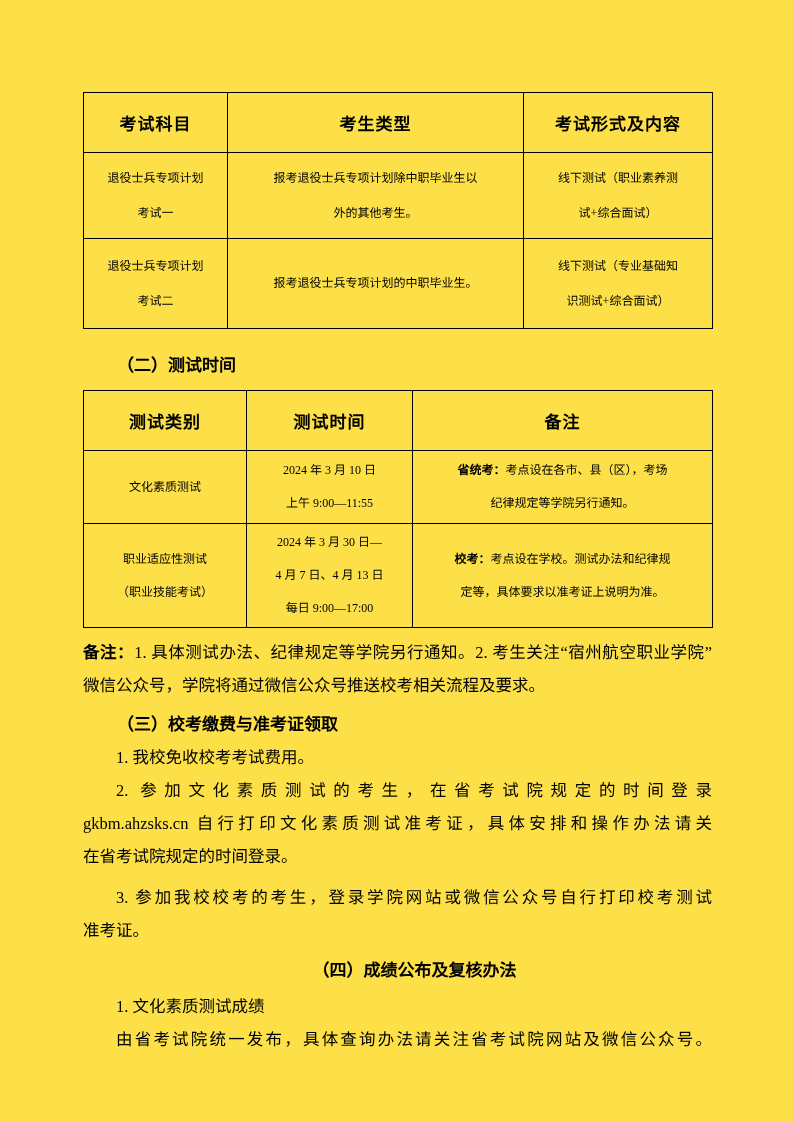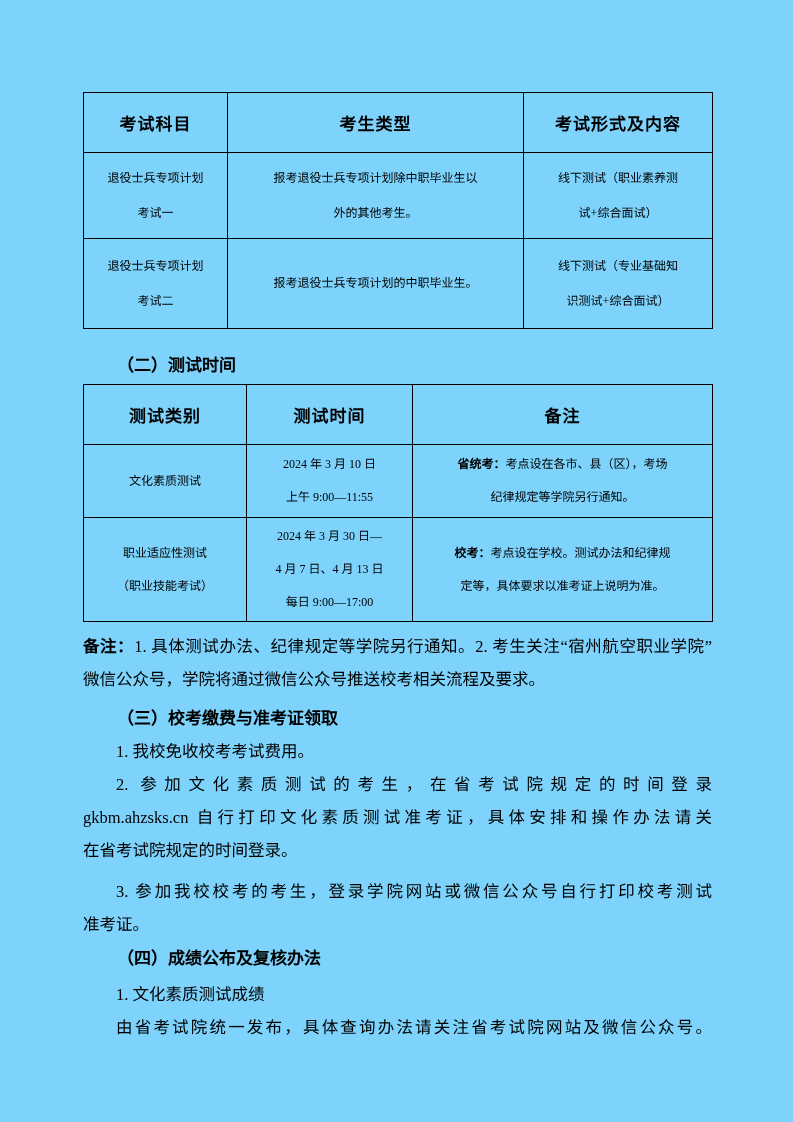--- a/index.html
+++ b/index.html
@@ -6,21 +6,21 @@
     margin: 0;
     padding: 0;
     background: #ffffff;
     font-family: "Liberation Serif", "DejaVu Serif", serif;
     color: #000000;
   }
   .page {
     position: relative;
     width: 793px;
     height: 1122px;
-    background: #7dd3fc;
+    background: #fde047;
     overflow: hidden;
   }
   .content {
     position: absolute;
     left: 83px;
     top: 0;
     width: 629px;
   }
 
   
@@ -36,21 +36,21 @@
     font-size: 16px;
     text-align: center;
     overflow: hidden;
   }
   th {
     font-size: 17px;
     font-weight: bold;
     letter-spacing: 1px;
   }
   .t1 { margin-top: 92px; }
-  .t2 { margin-top: 2px; }
+  .t2 { margin-top: 8px; }
   .t1 td .ln { line-height: 35px; }
   .t2 td .ln { line-height: 33px; }
   .rh60  { height: 60px; }
   .rh86  { height: 86px; }
   .rh90  { height: 90px; }
   .rh73  { height: 73px; }
   .rh101 { height: 101px; }
 
   
   .ln {
@@ -68,21 +68,21 @@
   }
   .indent { text-indent: 2em; }
   .sec-title {
     font-weight: bold;
     font-size: 17px;
     line-height: 33px;
     text-indent: 2em;
   }
   .sec2 { margin-top: 20px; }
   .sec3 { margin-top: 6px; }
-  .sec4 { margin-top: 1px; }
+  .sec4 { margin-top: 7px; text-align: center; }
   .remark { margin-top: 8px; }
   .p3 { margin-top: 8px; }
   .res-p1 { margin-top: 3px; }
   b { font-weight: bold; }
 </style>
 </head>
 <body>
 
 <div class="page">
   <div class="content">

